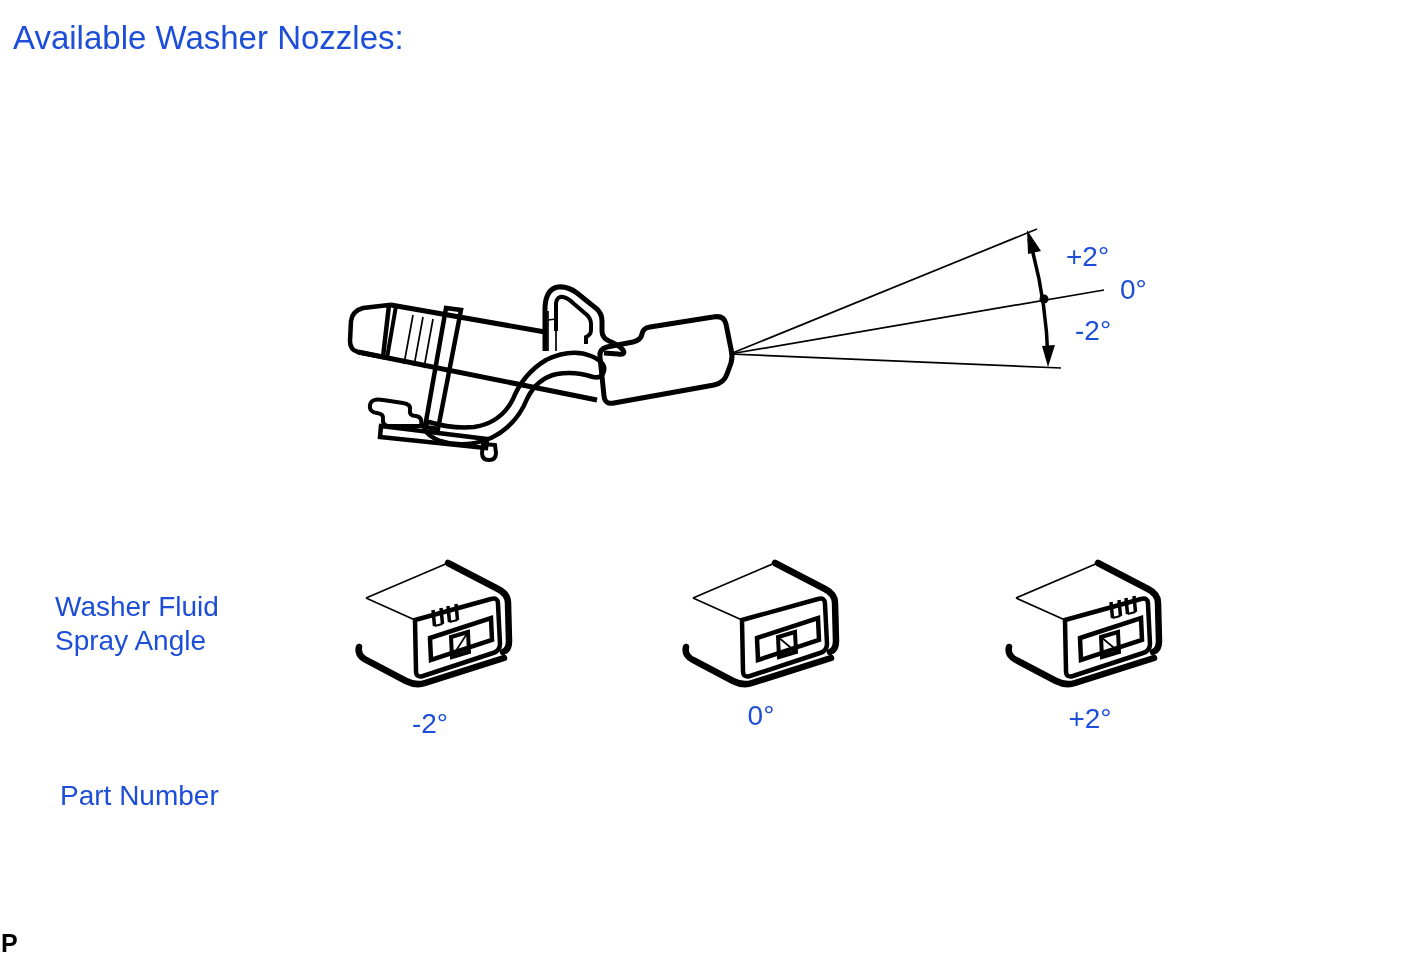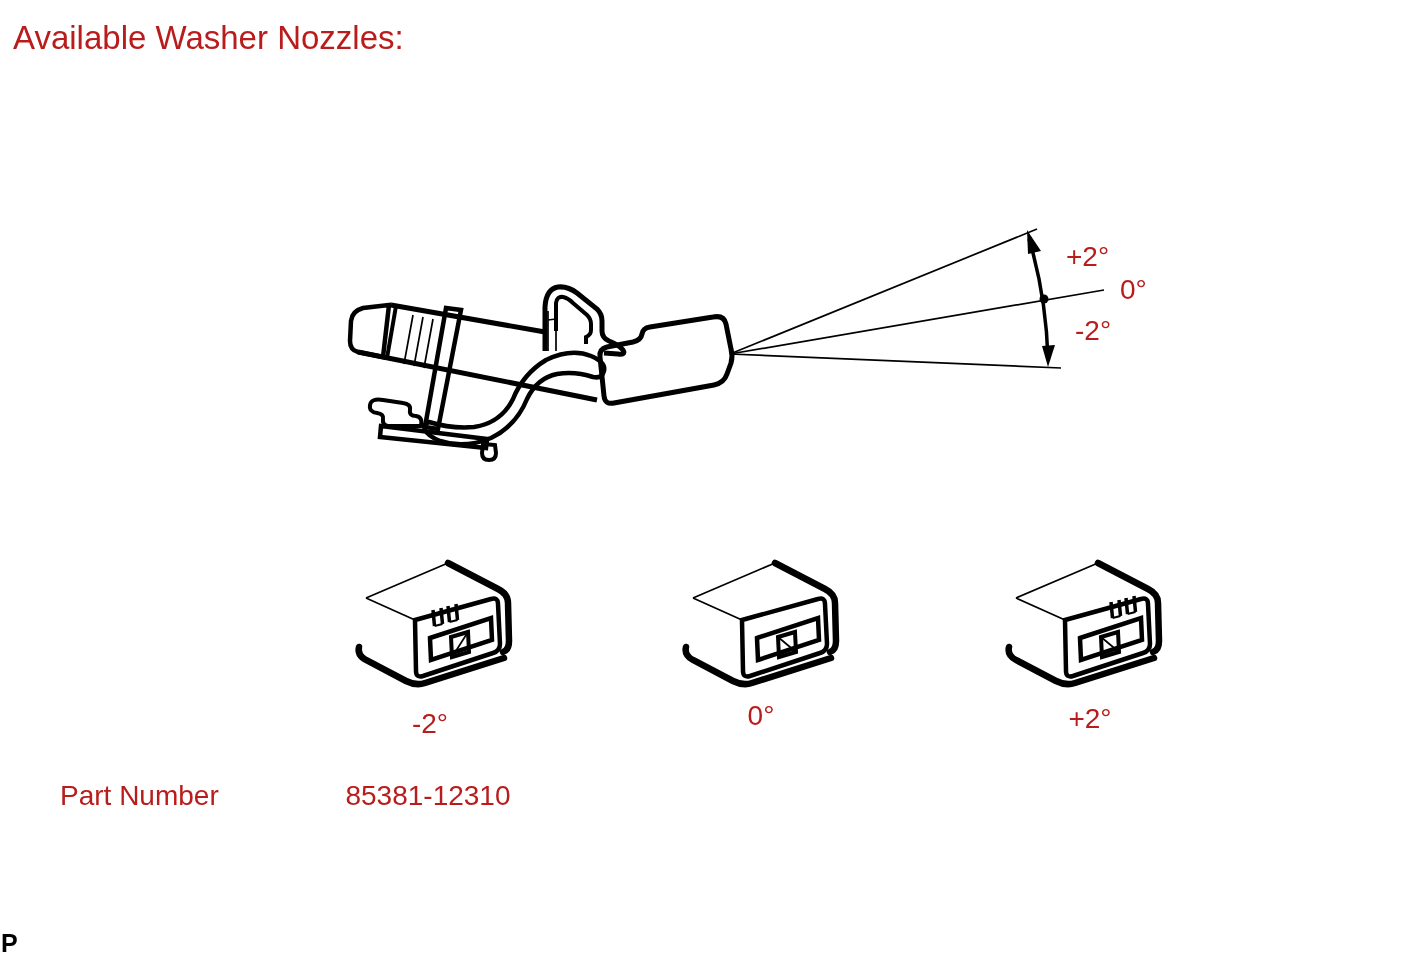--- a/index.html
+++ b/index.html
@@ -1,19 +1,19 @@
 <!DOCTYPE html>
 <html><head>
 <meta charset="utf-8">
 <style>
   html,body{margin:0;padding:0;background:#fff;}
   #page{position:relative;width:1424px;height:959px;background:#ffffff;overflow:hidden;
         font-family:"Liberation Sans", sans-serif;color:#000;}
   .abs{position:absolute;white-space:nowrap;}
-  .txt{font-size:28px;line-height:32px;color:#b91c1c;}
+  .txt{font-size:28px;line-height:32px;color:#1d4ed8;}
   .title{font-size:33px;line-height:38px;}
   .ctr{width:220px;text-align:center;}
   .marker{font-size:25px;font-weight:700;line-height:26px;}
   svg{position:absolute;display:block;}
   .ln{stroke:#000;fill:none;}
 </style>
 </head>
 <body>
 
 <div id="page">
@@ -64,20 +64,24 @@
       <polygon fill="#000" points="1027,230 1041,251 1028,254"></polygon>
       <polygon fill="#000" points="1048,367 1055,345 1042,346"></polygon>
       <circle cx="1044" cy="299" r="4.5" fill="#000"></circle>
     </g>
   </svg>
 
   <div class="abs txt" style="left:1066px;top:241px;">+2°</div>
   <div class="abs txt" style="left:1120px;top:274px;">0°</div>
   <div class="abs txt" style="left:1075px;top:315px;">-2°</div>
 
+  <div class="abs txt" style="left:55px;top:590px;line-height:34px;">
+    <div>Washer Fluid</div>
+    <div>Spray Angle</div>
+  </div>
   <div class="abs txt" style="left:60px;top:780px;">Part Number</div>
 
   <svg style="left:330px;top:550px;" width="850" height="155" viewBox="330 550 850 155">
     <defs>
       <g id="nbox">
         <path class="ln" stroke-width="1.7" d="M -64,-42 L -15,-20 M -64,-42 L 18,-77"></path>
         <path class="ln" stroke-width="6.5" stroke-linecap="round" d="M 18,-77 L 68,-51 Q 78,-46 78,-37 L 79,1 Q 79,10 73,12"></path>
         <path class="ln" stroke-width="6.5" stroke-linecap="round" d="M -71,7 Q -73,15 -64,20 L -24,41 Q -14,46 -5,43 L 74,18"></path>
         <path class="ln" fill="#fff" stroke-width="4.5" d="M -15,-20 L 61,-41 Q 68,-43 68,-36 L 70,4 Q 70,11 63,13 L -7,36 Q -14,38 -14,31 Z"></path>
         <path class="ln" fill="#fff" stroke-width="4.5" d="M 0,-2 L 61,-22 L 62,0 L 1,20 Z"></path>
@@ -103,17 +107,16 @@
       <path class="ln" stroke-width="1.7" d="M 21,-3 L 39,12"></path>
       <use href="#nnotch" transform="translate(31,-38)"></use>
       <use href="#nnotch" transform="translate(46,-42)"></use>
     </g>
   </svg>
 
   <div class="abs txt ctr" style="left:320px;top:708px;">-2°</div>
   <div class="abs txt ctr" style="left:651px;top:700px;">0°</div>
   <div class="abs txt ctr" style="left:980px;top:703px;">+2°</div>
 
-  <div class="abs txt ctr" style="left:318px;top:780px;">85381-12310</div>
 
   <div class="abs marker" style="left:1px;top:930px;">P</div>
 
 </div>
 
 </body></html>

